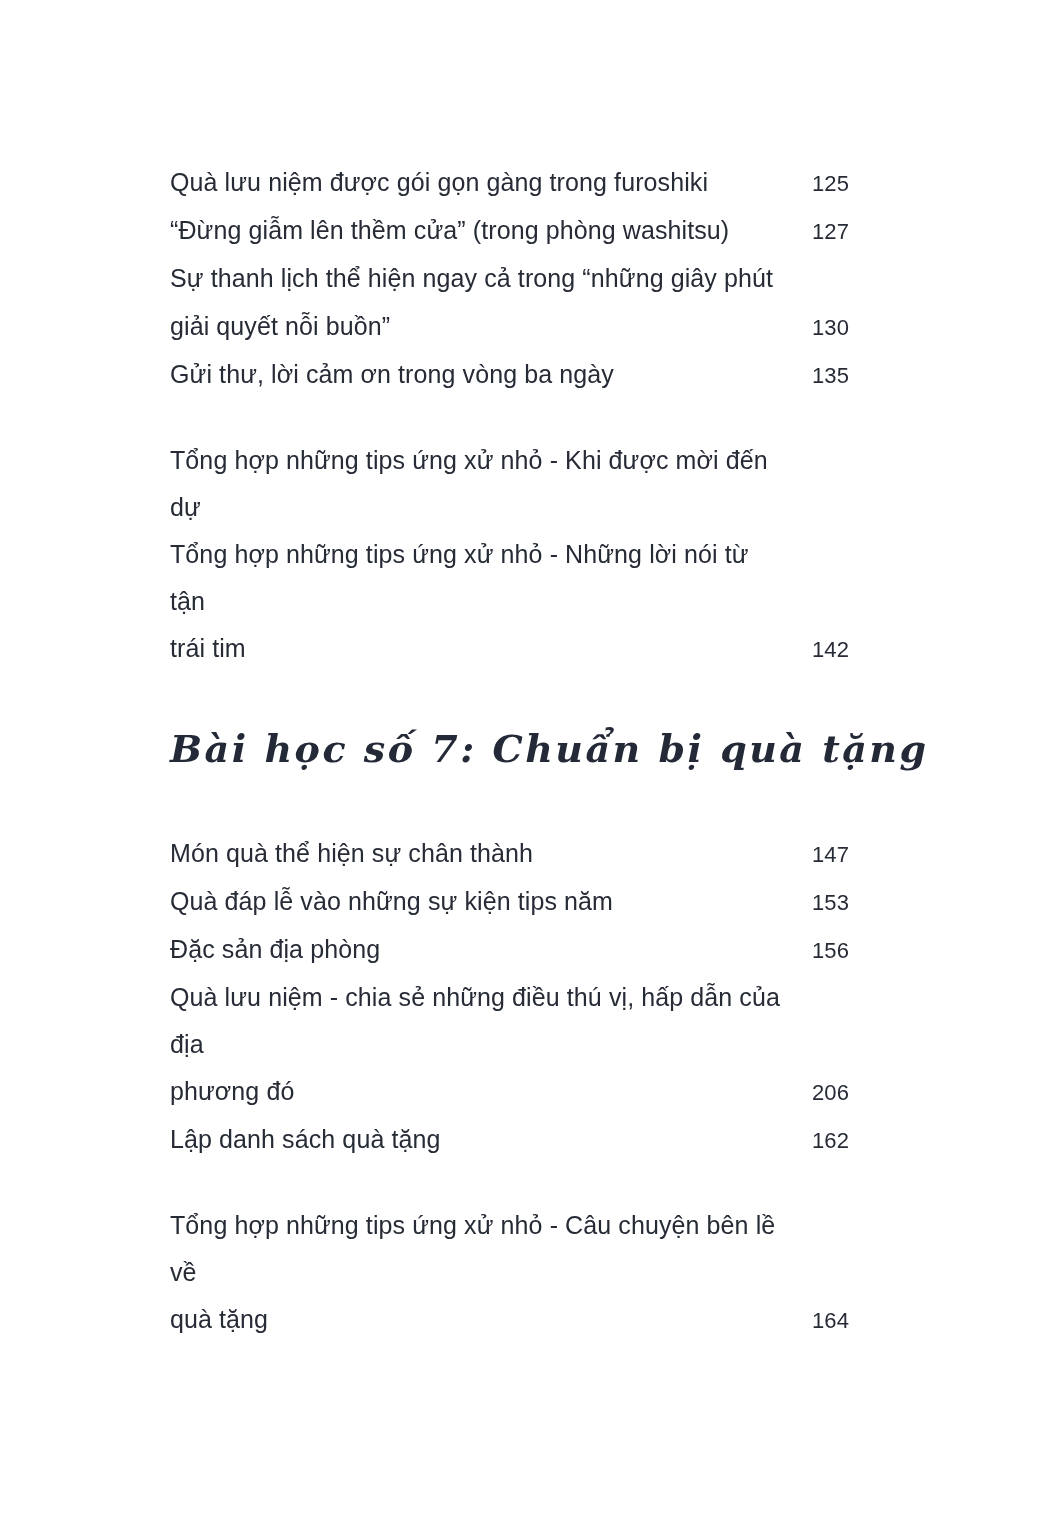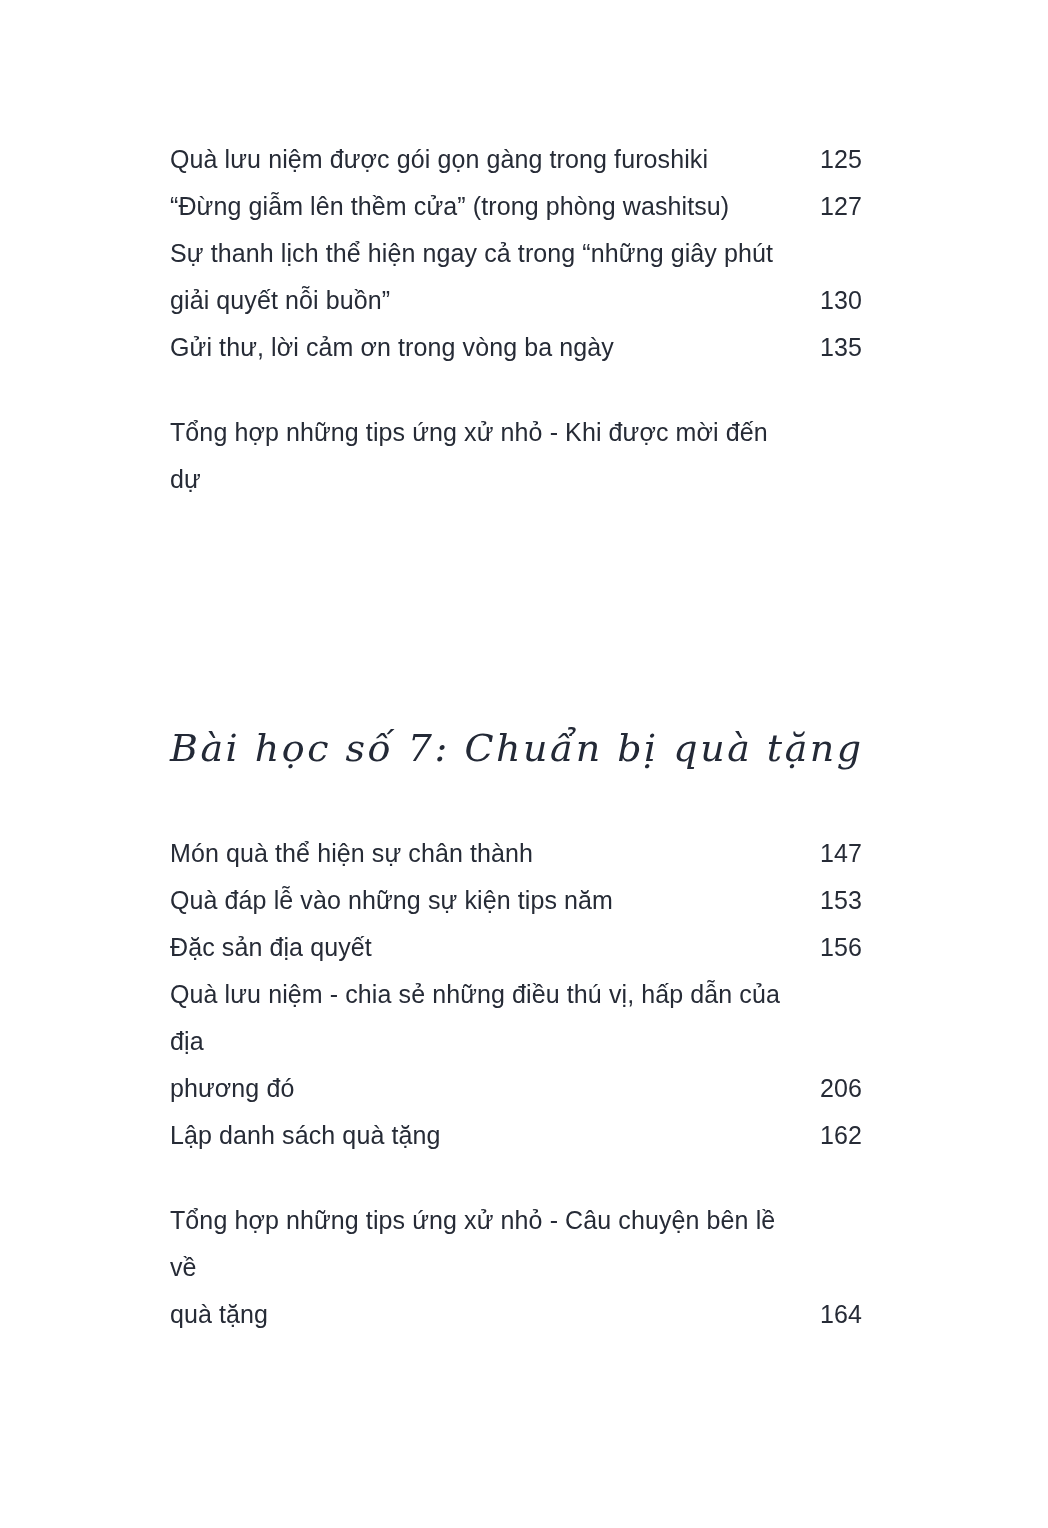--- a/index.html
+++ b/index.html
@@ -22,43 +22,43 @@
     width: 1048px;
     height: 1528px;
     padding: 0;
     box-sizing: border-box;
   }
   .toc-block {
     position: absolute;
     left: 170px;
     width: 700px;
   }
-  .block-one { top: 136px; }
+  .block-one { top: 159px; }
   .block-two { top: 830px; }
 
   .toc-entry {
     display: flex;
     align-items: baseline;
     justify-content: space-between;
     font-size: 25px;
     line-height: 47px;
     color: #262b36;
     font-weight: 400;
     letter-spacing: 0.1px;
   }
   .toc-entry .title {
     flex: 1 1 auto;
     padding-right: 24px;
     white-space: pre-wrap;
   }
   .toc-entry .page-num {
     flex: 0 0 auto;
     width: 58px;
-    text-align: center;
-    font-size: 25px;
+    text-align: left;
+    font-size: 22px;
     color: #262b36;
   }
   
   .toc-entry.multiline {
     display: block;
   }
   .toc-entry.multiline .line-1,
   .toc-entry.multiline .line-2 {
     display: flex;
     align-items: baseline;
@@ -72,21 +72,21 @@
   }
   .section-heading {
     position: absolute;
     left: 170px;
     top: 726px;
     font-family: "DejaVu Serif", serif;
     font-style: italic;
     font-size: 38px;
     letter-spacing: 2.5px;
     color: #232936;
-    font-weight: 400;
+    font-weight: 700;
     white-space: nowrap;
   }
 </style>
 </head>
 <body>
 
 <div class="page">
 
   <div class="toc-block block-one">
       <div class="toc-entry">
@@ -110,35 +110,45 @@
       <div class="toc-entry">
         <span class="title">Gửi thư, lời cảm ơn trong vòng ba ngày</span>
         <span class="page-num">135</span>
       </div>
       <div class="toc-entry multiline gap-before">
         <div class="line-1">
           <span class="title">Tổng hợp những tips ứng xử nhỏ - Khi được mời đến dự</span>
           <span class="page-num">138</span>
         </div>
       </div>
+      <div class="toc-entry multiline">
+        <div class="line-1">
+          <span class="title">Tổng hợp những tips ứng xử nhỏ - Những lời nói từ tận</span>
+          <span class="page-num">142</span>
+        </div>
+        <div class="line-2">
+          <span class="title">trái tim</span>
+          <span class="page-num">142</span>
+        </div>
+      </div>
     </div>
 
   <div class="section-heading">Bài học số 7: Chuẩn bị quà tặng</div>
 
   <div class="toc-block block-two">
       <div class="toc-entry">
         <span class="title">Món quà thể hiện sự chân thành</span>
         <span class="page-num">147</span>
       </div>
       <div class="toc-entry">
         <span class="title">Quà đáp lễ vào những sự kiện tips năm</span>
         <span class="page-num">153</span>
       </div>
       <div class="toc-entry">
-        <span class="title">Đặc sản địa quyết</span>
+        <span class="title">Đặc sản địa phòng</span>
         <span class="page-num">156</span>
       </div>
       <div class="toc-entry multiline">
         <div class="line-1">
           <span class="title">Quà lưu niệm - chia sẻ những điều thú vị, hấp dẫn của địa</span>
           <span class="page-num">159</span>
         </div>
         <div class="line-2">
           <span class="title">phương đó</span>
           <span class="page-num">206</span>

